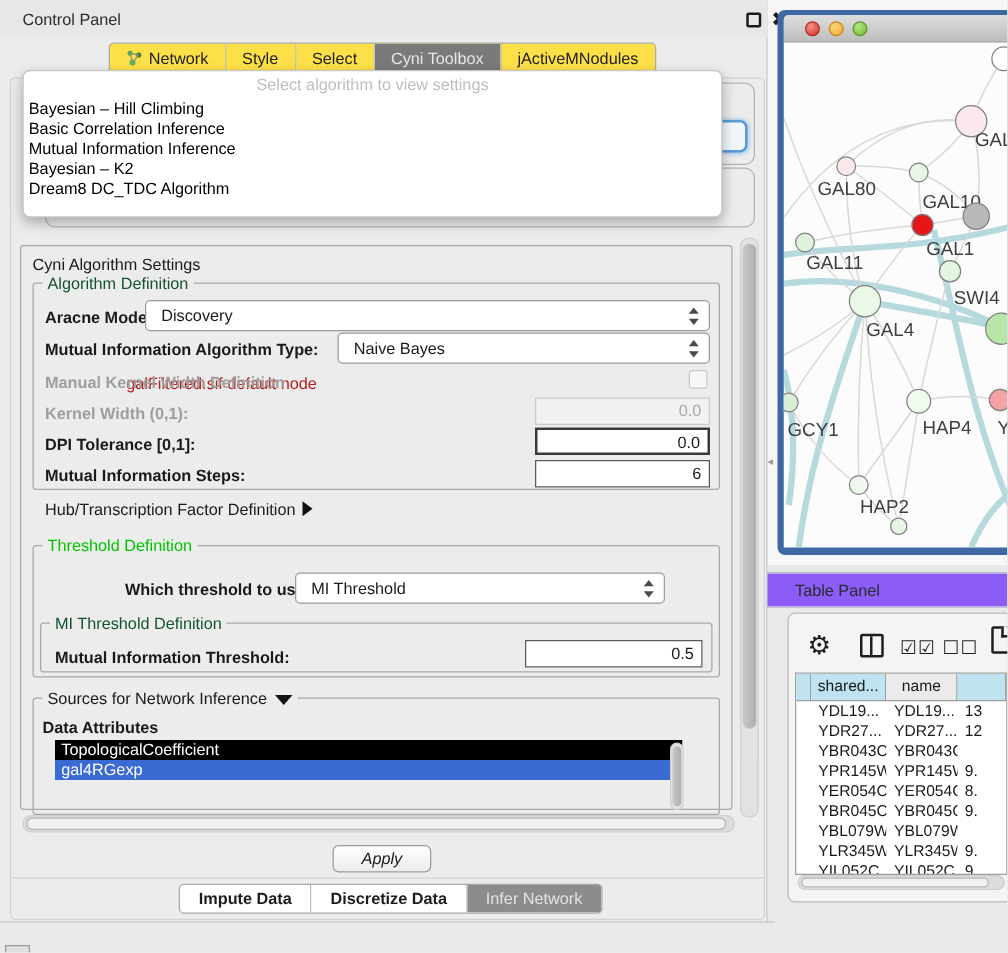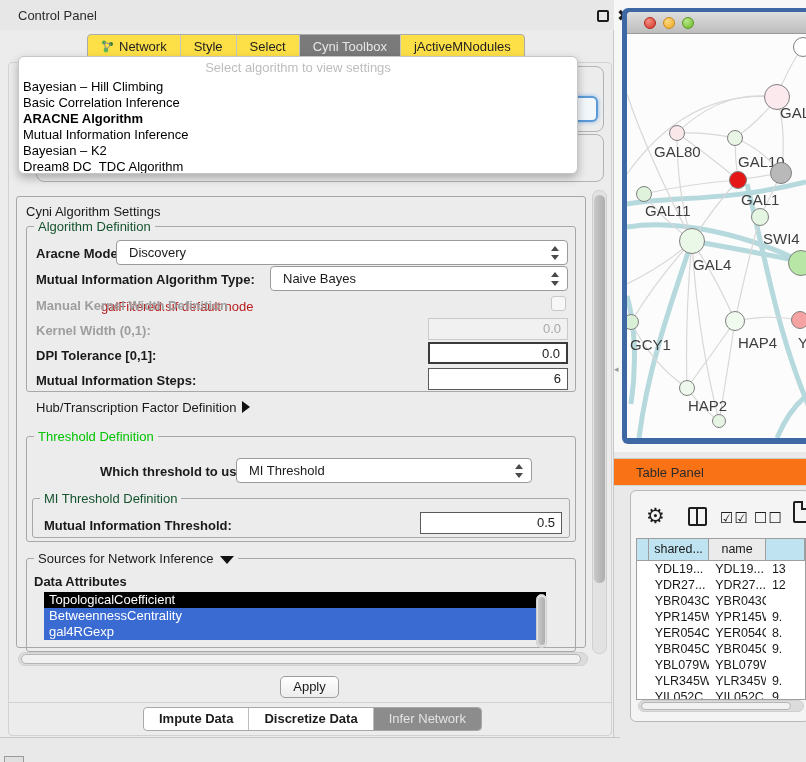--- a/index.html
+++ b/index.html
@@ -59,21 +59,21 @@
   .field.med { border:1px solid #5a5a5a; }
 
   .checkbox { position:absolute; width:15px; height:15px; border:1px solid #c8c8c8; border-radius:3px; background:#f7f7f7; }
 
   .tri-right { display:inline-block; width:0; height:0; border-top:6px solid transparent; border-bottom:6px solid transparent; border-left:8px solid #111; margin-left:6px; vertical-align:-1px; }
   .tri-down { display:inline-block; width:0; height:0; border-left:7px solid transparent; border-right:7px solid transparent; border-top:8px solid #111; margin-left:6px; vertical-align:-1px; }
 
   #attr-list { left:44px; top:592px; width:502px; height:58px; overflow:hidden; }
   #attr-list .row { height:16px; line-height:16px; color:#fff; background:#3a6bd3; padding-left:5px; }
 
-  #apply-btn { left:280px; top:676px; width:59px; height:22px; border:1px solid #9c9c9c; border-radius:5px; background:linear-gradient(#ffffff,#ececec); text-align:center; line-height:20px; }
+  #apply-btn { left:266px; top:676px; width:79px; height:22px; border:1px solid #9c9c9c; border-radius:5px; background:linear-gradient(#ffffff,#ececec); text-align:center; line-height:20px;font-style:italic; }
 
   #bottom-tabs { left:143px; top:707px; height:24px; display:flex; border:1px solid #a8a8a8; border-radius:4px; overflow:hidden; background:#fff; }
   .btab { padding:0 15px; line-height:22px; border-right:1px solid #bdbdbd; font-weight:bold; color:#1c1c1c; white-space:nowrap; }
   .btab:last-child { border-right:none; }
   .btab.selected { background:#8c8c8c; color:#e3e3e3; font-weight:normal; }
 
   #cp-bottom-line { left:0; top:737px; width:620px; height:1px; background:#c6c6c6; }
   #mini-square { left:4px; top:756px; width:20px; height:12px; border:1px solid #9a9a9a; background:#e0e0e0; }
 
   
@@ -84,21 +84,21 @@
   #net-window { left:627px; top:12px; width:179px; height:426px; background:#fcfcfc; border-radius:4px 0 0 0; overflow:hidden; }
   #net-titlebar { left:0; top:0; width:100%; height:22px; background:linear-gradient(#dedede,#bdbdbd); border-bottom:1px solid #9a9a9a; }
   .light { position:absolute; top:5px; width:12px; height:12px; border-radius:50%; }
   #light-red { left:17px; background:radial-gradient(circle at 35% 30%, #f59084, #d23227); border:1px solid #b3261d; }
   #light-yellow { left:36px; background:radial-gradient(circle at 35% 30%, #fbd781, #efa921); border:1px solid #c8881a; }
   #light-green { left:55px; background:radial-gradient(circle at 35% 30%, #b9e687, #6cba29); border:1px solid #5a9a22; }
   #net-content { left:0; top:22px; width:179px; height:404px; }
   .node { position:absolute; border-radius:50%; border:1px solid #808080; }
   .nlabel { position:absolute; font-size:15px; color:#3f3f3f; white-space:nowrap; }
 
-  #table-titlebar { left:614px; top:458px; width:192px; height:28px; background:#f97316; border-top:1px solid #cacaca; border-bottom:1px solid #d6d6d6; }
+  #table-titlebar { left:614px; top:458px; width:192px; height:28px; background:#8b5cf6; border-top:1px solid #cacaca; border-bottom:1px solid #d6d6d6; }
   #table-title { left:636px; top:464px; color:#2b2b2b; }
   #right-bottom-bg { left:614px; top:452px; width:192px; height:310px; background:#e9e9e9; }
 
   #table-window { left:630px; top:490px; width:180px; height:232px; background:#f4f4f4; border:1px solid #b9b9b9; border-radius:6px; }
   .ticon { position:absolute; color:#1e1e1e; }
   #icon-gear { left:646px; top:504px; font-size:21px; }
   #icon-split { left:688px; top:507px; width:19px; height:19px; border:2px solid #1e1e1e; border-radius:2px; }
   #icon-split:before { content:""; position:absolute; left:6px; top:0; width:2px; height:15px; background:#1e1e1e; }
   #icon-checked { left:720px; top:509px; font-size:15px; letter-spacing:1px; }
   #icon-unchecked { left:754px; top:509px; font-size:15px; letter-spacing:1px; }
@@ -159,21 +159,20 @@
     <div class="abs" id="frag-combo"></div>
     <div class="abs frag-box" style="left:36px;top:134px;width:568px;height:48px;">
       <div class="abs" id="frag-text" style="position:absolute;">galFiltered.sif default node</div>
     </div>
 
     <div class="abs" id="algo-popup">
       <div class="placeholder">Select algorithm to view settings</div>
       <div id="algo-items">
           <div class="item">Bayesian – Hill Climbing</div>
           <div class="item">Basic Correlation Inference</div>
-          <div class="item selected">ARACNE Algorithm</div>
           <div class="item">Mutual Information Inference</div>
           <div class="item">Bayesian – K2</div>
           <div class="item">Dream8 DC_TDC Algorithm</div>
         </div>
     </div>
 
     <div class="abs v-track" style="left:592px;top:190px;width:15px;height:464px;">
       <div class="v-thumb" style="position:absolute;left:1px;top:4px;width:11px;height:388px;"></div>
     </div>
     <div class="abs h-track" style="left:18px;top:652px;width:570px;height:14px;">
@@ -224,21 +223,20 @@
     <div class="abs group" style="left:32px;top:498px;width:538px;height:40px;"></div>
     <span class="group-label lbl-blue" style="left:40px;top:491px;">MI Threshold Definition</span>
     <span class="abs bold" style="left:44px;top:518px;">Mutual Information Threshold:</span>
     <div class="field med" style="left:420px;top:512px;width:142px;">0.5</div>
 
     <div class="abs group" style="left:26px;top:558px;width:550px;height:94px;"></div>
     <span class="group-label" style="left:34px;top:551px;"><span>Sources for Network Inference</span><span class="tri-down"></span></span>
     <span class="abs bold" style="left:34px;top:574px;">Data Attributes</span>
     <div class="abs" id="attr-list">
         <div class="row" style="background: #000000;">TopologicalCoefficient</div>
-        <div class="row" style="background: rgb(58, 107, 211);">BetweennessCentrality</div>
         <div class="row" style="background: rgb(58, 107, 211);">gal4RGexp</div>
       </div>
     <div class="abs v-track" style="left:536px;top:594px;width:11px;height:54px;">
       <div class="v-thumb" style="position:absolute;left:1px;top:2px;width:7px;height:48px;"></div>
     </div>
 
     <div class="abs" id="apply-btn">Apply</div>
 
     <div class="abs" style="left:9px;top:702px;width:602px;height:1px;background:#d2d2d2;"></div>
     <div class="abs" id="bottom-tabs">

